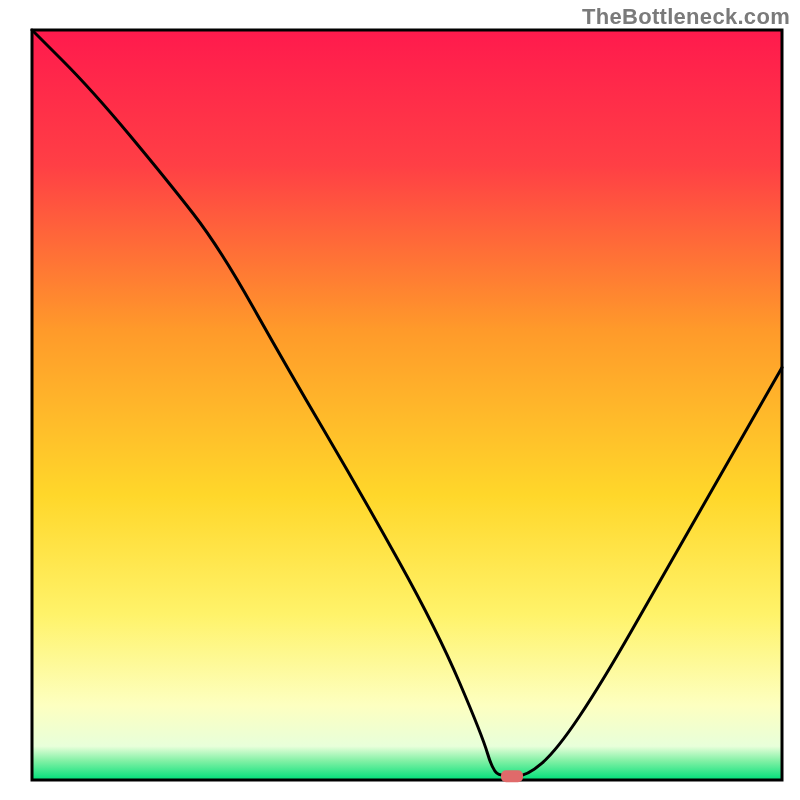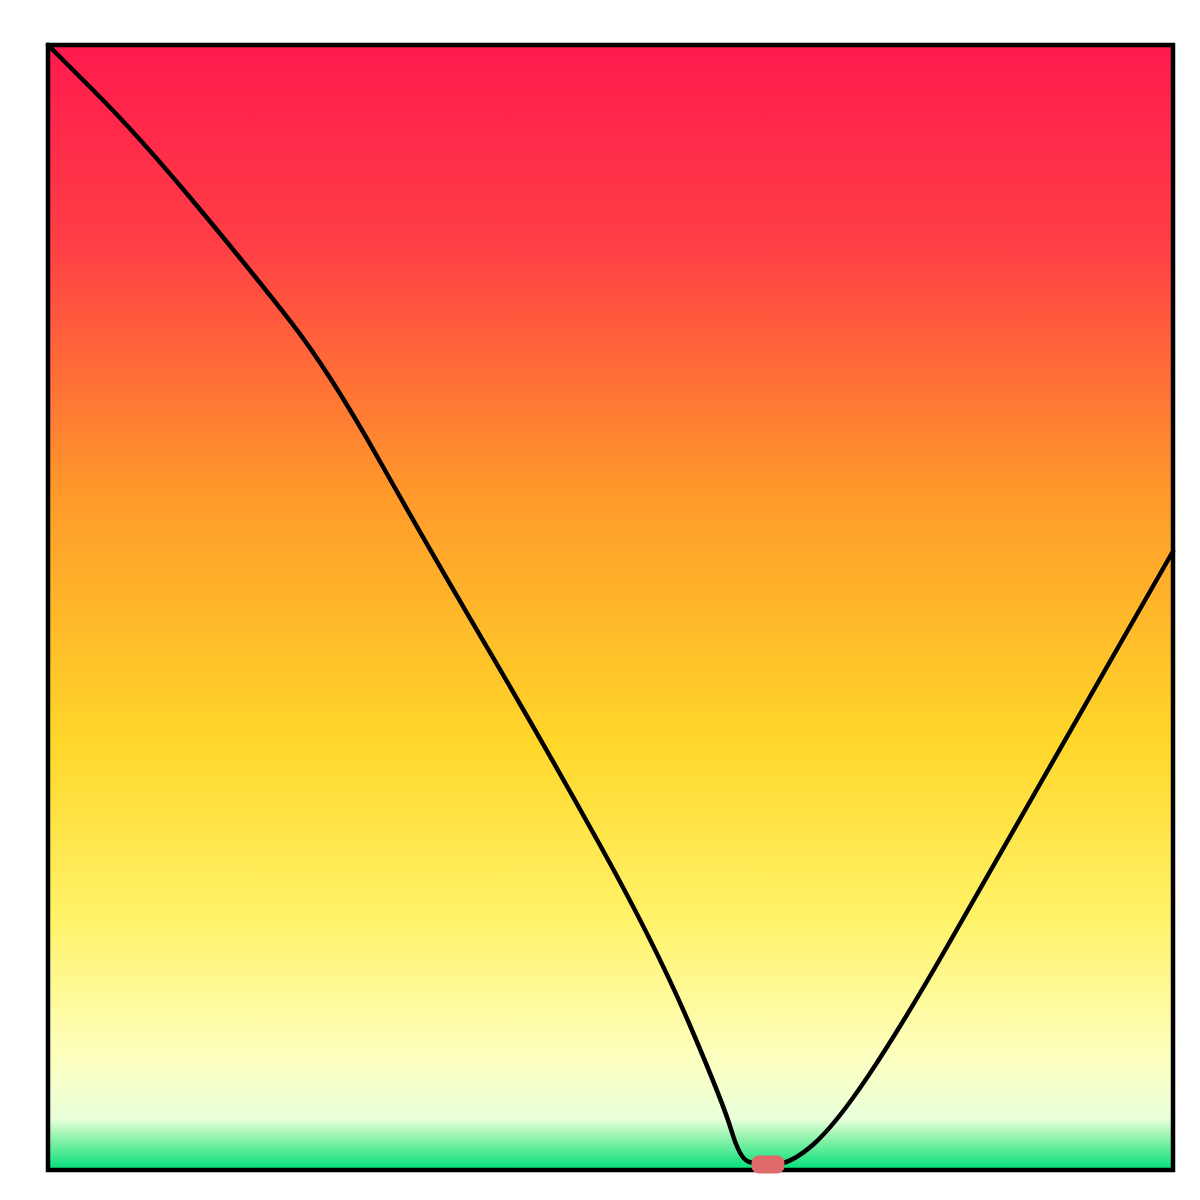--- a/index.html
+++ b/index.html
@@ -31,20 +31,21 @@
     left: 0;
     width: 800px;
     height: 800px;
   }
 </style>
 </head>
 <body>
 
 <div class="chart-container">
 
+  <div class="watermark">TheBottleneck.com</div>
 
   <svg class="plot" viewBox="0 0 800 800">
     <defs>
       <linearGradient id="bg-grad" x1="0" y1="0" x2="0" y2="1">
 
       <stop offset="0%" stop-color="#ff1a4d"></stop>
           <stop offset="18%" stop-color="#ff3f45"></stop>
           <stop offset="40%" stop-color="#ff9a2a"></stop>
           <stop offset="62%" stop-color="#ffd72a"></stop>
           <stop offset="78%" stop-color="#fff36a"></stop>

